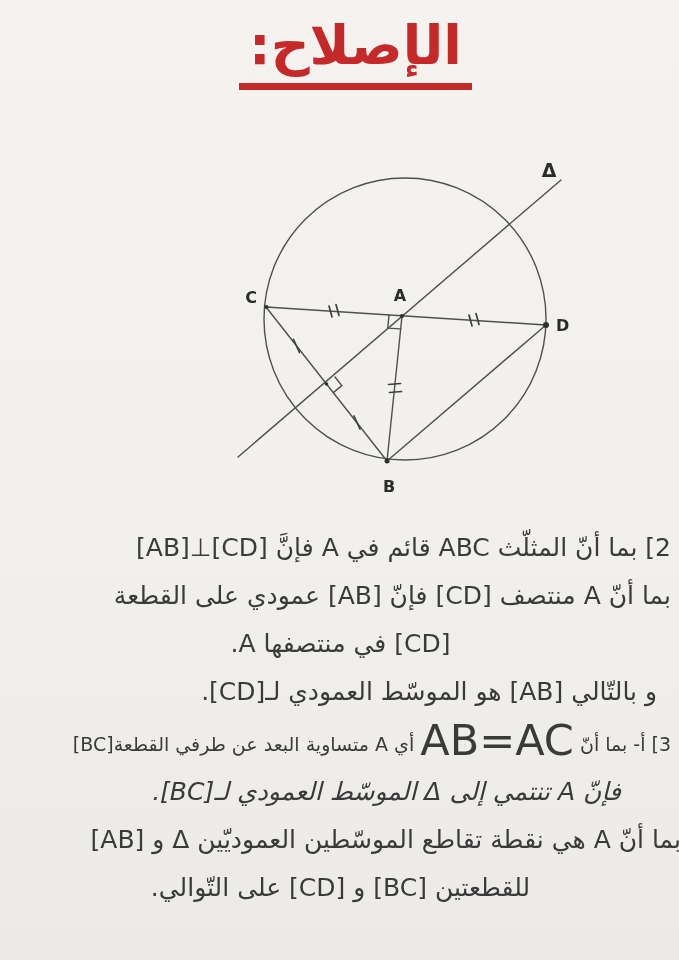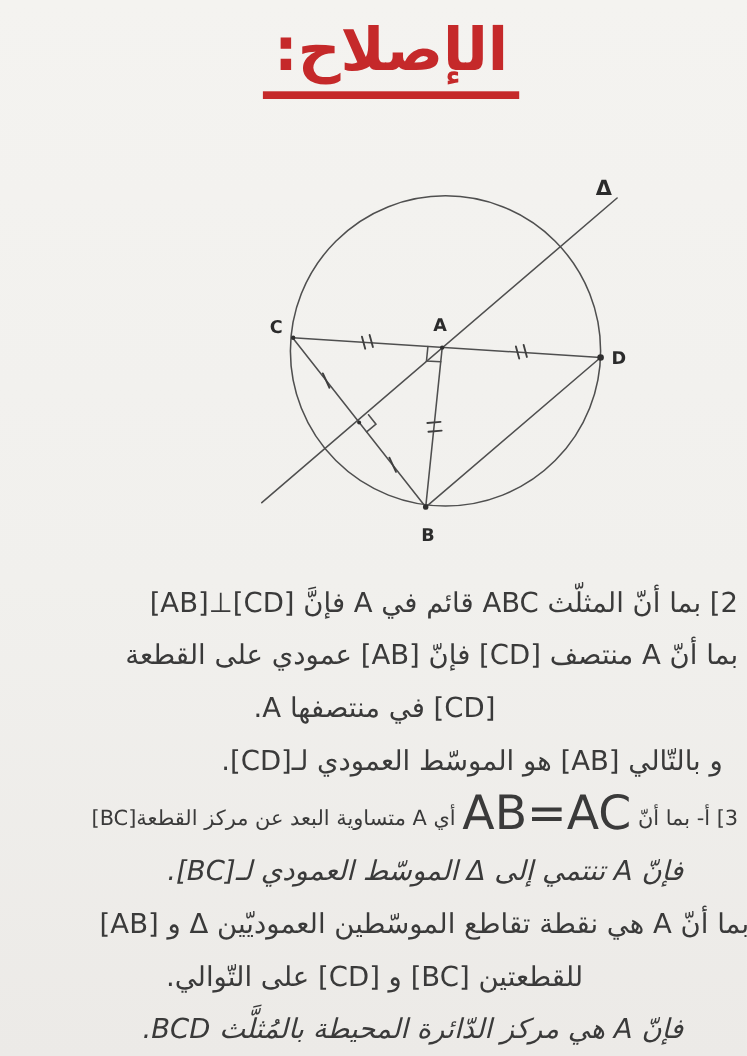--- a/index.html
+++ b/index.html
@@ -127,20 +127,19 @@
     <text class="fig-label" x="556" y="331" text-anchor="start">D</text>
     <text class="fig-label" x="389" y="492" text-anchor="middle">B</text>
     <text class="fig-label big" x="549" y="177" text-anchor="middle">Δ</text>
   </svg>
 
   <div class="solution">
     <div class="sol-line">⁦[2⁩ بما أنّ المثلّث ⁦ABC⁩ قائم في ⁦A⁩ فإنَّ ⁦[AB]⊥[CD]⁩</div>
     <div class="sol-line">بما أنّ ⁦A⁩ منتصف ⁦[CD]⁩ فإنّ ⁦[AB]⁩ عمودي على القطعة</div>
     <div class="sol-line center">⁦[CD]⁩ في منتصفها ⁦A⁩.</div>
     <div class="sol-line ind-sm">و بالتّالي ⁦[AB]⁩ هو الموسّط العمودي لـ⁦[CD]⁩.</div>
-    <div class="sol-line small"><span>⁦[3⁩ أ- بما أنّ </span><span class="math-big" dir="ltr">AB=AC</span><span> أي ⁦A⁩ متساوية البعد عن مركز القطعة⁦[BC]⁩</span></div>
+    <div class="sol-line small"><span>⁦[3⁩ أ- بما أنّ </span><span class="math-big" dir="ltr">AB=AC</span><span> أي ⁦A⁩ متساوية البعد عن طرفي القطعة⁦[BC]⁩</span></div>
     <div class="sol-line ind-lg">فإنّ ⁦A⁩ تنتمي إلى ⁦Δ⁩ الموسّط العمودي لـ⁦[BC]⁩.</div>
     <div class="sol-line bleed">بما أنّ ⁦A⁩ هي نقطة تقاطع الموسّطين العموديّين ⁦Δ⁩ و ⁦[AB]⁩</div>
     <div class="sol-line center">للقطعتين ⁦[BC]⁩ و ⁦[CD]⁩ على التّوالي.</div>
-    <div class="sol-line ind-lg">فإنّ ⁦A⁩ هي مركز الدّائرة المحيطة بالمُثلَّث ⁦BCD⁩.</div>
   </div>
 
 </div>
 
 </body></html>

